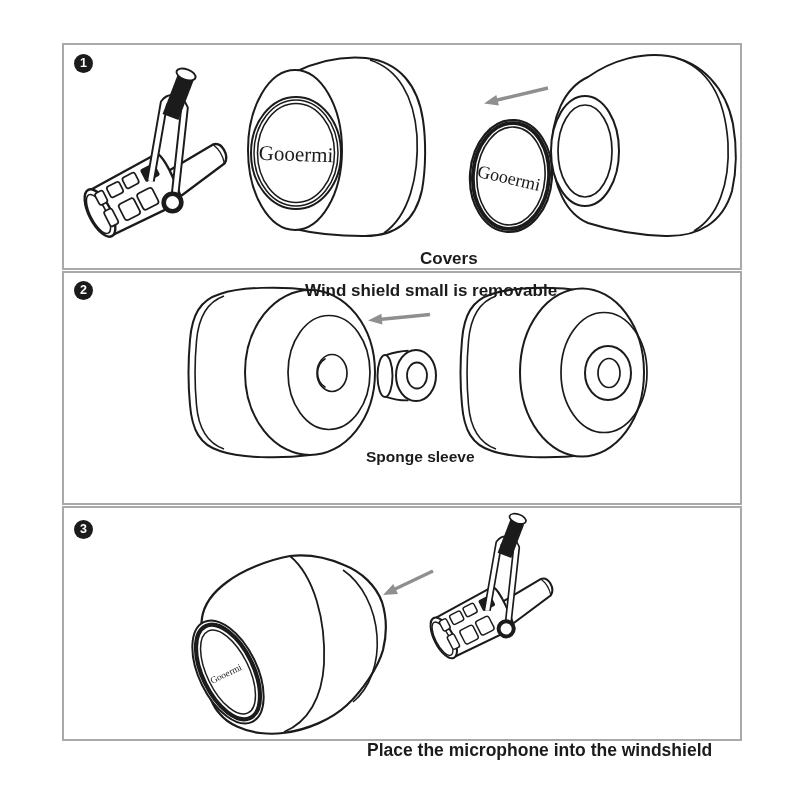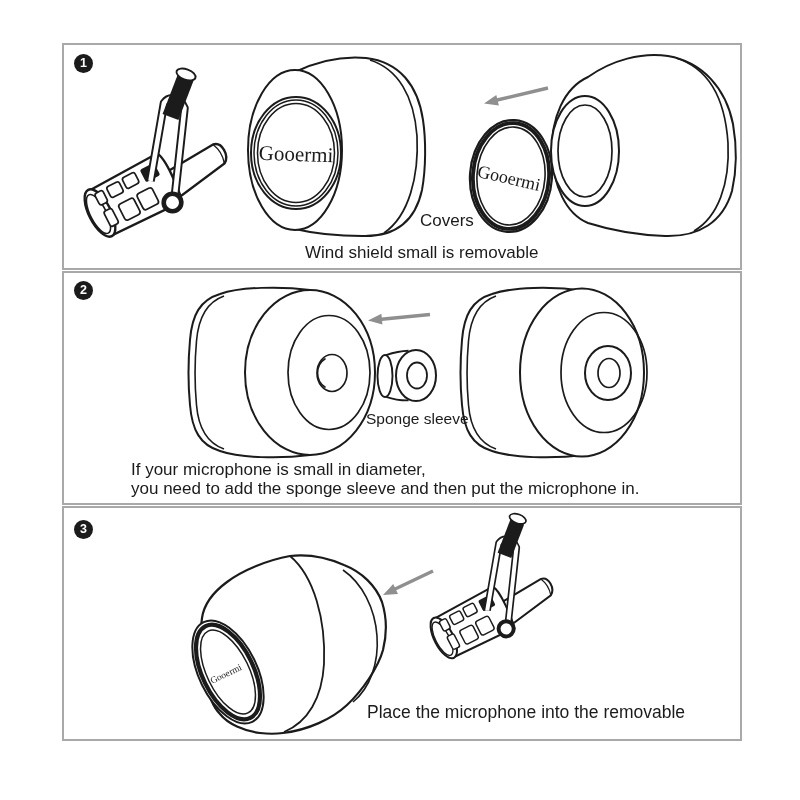--- a/index.html
+++ b/index.html
@@ -7,21 +7,21 @@
          font-family:"Liberation Sans",sans-serif;color:#1b1b1b;}
   .panel{position:absolute;left:62px;width:680px;border:2px solid #a9a9a9;box-sizing:border-box;background:#fff;}
   #panel1{top:43px;height:227px;}
   #panel2{top:271px;height:234px;}
   #panel3{top:506px;height:235px;}
   .badge{position:absolute;width:19px;height:19px;border-radius:50%;background:#1b1b1b;color:#fff;
          font-size:12.5px;font-weight:700;text-align:center;line-height:19px;z-index:3;}
   #badge1{left:74px;top:54px;}
   #badge2{left:74px;top:281px;}
   #badge3{left:74px;top:520px;}
-  .caption{position:absolute;font-weight:400;color:#1b1b1b;white-space:nowrap;z-index:3;}
+  .caption{position:absolute;font-weight:700;color:#1b1b1b;white-space:nowrap;z-index:3;margin-top:38px;}
   #covers-label{left:420px;top:211px;font-size:17px;}
   #p1-caption{left:305px;top:243px;font-size:17px;}
   #sponge-label{left:366px;top:410px;font-size:15.5px;}
   #p2-caption{left:131px;top:461px;font-size:17px;line-height:18.5px;}
   #p3-caption{left:367px;top:702px;font-size:17.5px;}
   #art{position:absolute;left:0;top:0;z-index:2;}
   svg text{font-family:"Liberation Serif",serif;fill:#1b1b1b;}
 </style>
 </head>
 <body>
@@ -151,19 +151,15 @@
     </g>
 
     <g transform="translate(357.8 454.7) scale(0.86)">
       <use href="#mic"></use>
     </g>
   </svg>
 
   <div class="caption" id="covers-label">Covers</div>
   <div class="caption" id="p1-caption">Wind shield small is removable</div>
   <div class="caption" id="sponge-label">Sponge sleeve</div>
-  <div class="caption" id="p2-caption">
-    <div>If your microphone is small in diameter,</div>
-    <div>you need to add the sponge sleeve and then put the microphone in.</div>
-  </div>
-  <div class="caption" id="p3-caption">Place the microphone into the removable</div>
+  <div class="caption" id="p3-caption">Place the microphone into the windshield</div>
 
 </div>
 
 </body></html>

